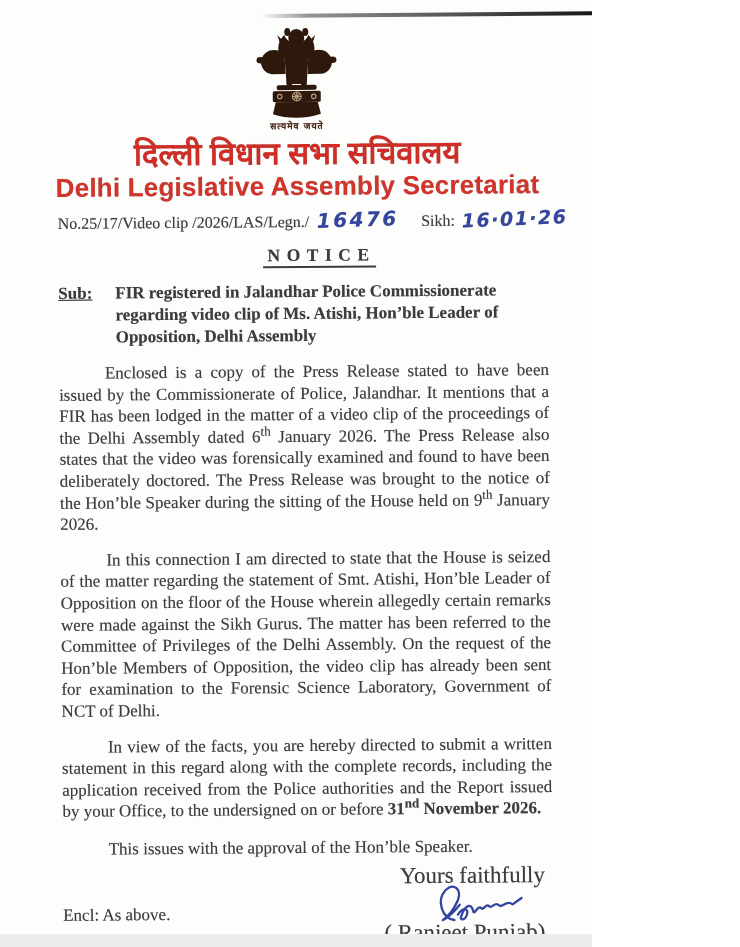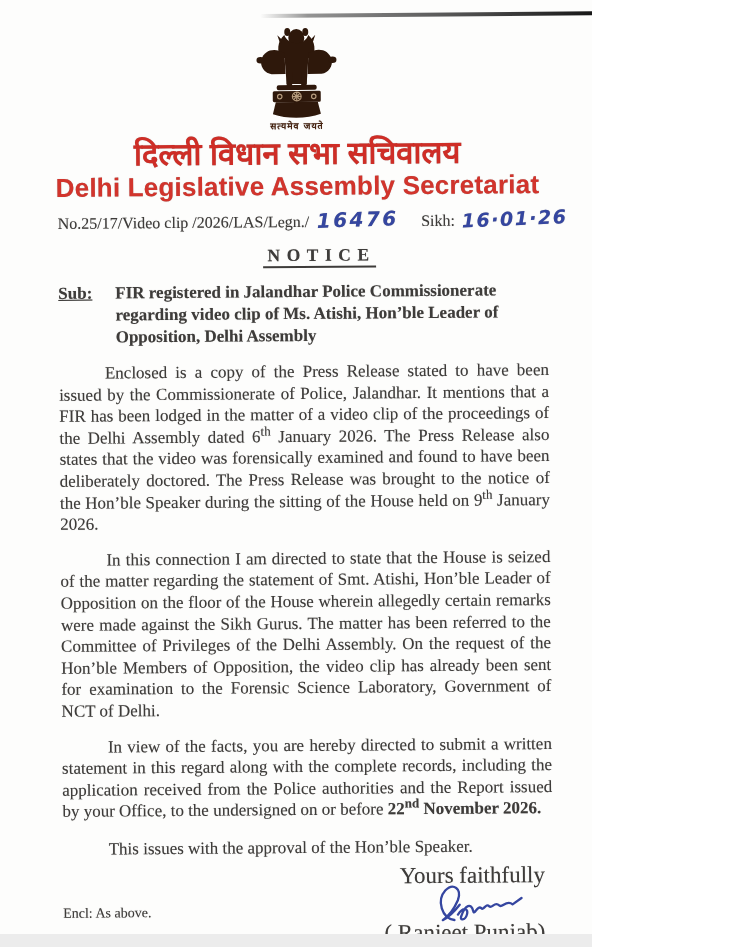--- a/index.html
+++ b/index.html
@@ -68,21 +68,21 @@
 
   .para {
     margin:14px 46px 0 56px; font-size:17px; line-height:21.6px;
     text-align:justify; text-indent:46px;
   }
   .para sup, .subject sup { font-size:13px; line-height:0; }
 
   .approval { margin:17px 46px 0 56px; font-size:17px; text-indent:46px; }
 
   .sign-area { position:relative; margin:8px 46px 0 56px; height:108px; }
-  .encl { position:absolute; left:0; top:38px; font-size:14px;text-align:right; }
+  .encl { position:absolute; left:0; top:38px; font-size:17px;text-align:right; }
   .signoff { position:absolute; right:8px; top:0; text-align:right; font-size:23px; line-height:21px; }
   .sig-svg { display:block; margin:-7px 4px -9px auto; }
   .sig-title { padding-right:2px; }
 
   .to-block { margin:8px 46px 0 64px; font-size:17px; line-height:21.8px; }
   .to-address { margin-left:48px; margin-top:1px; }
 </style>
 </head>
 <body>
 
@@ -148,21 +148,21 @@
 
     <div class="subject">
       <div class="subject-label">Sub:</div>
       <div class="subject-text">FIR registered in Jalandhar Police Commissionerate regarding video clip of Ms. Atishi, Hon’ble Leader of Opposition, Delhi Assembly</div>
     </div>
 
     <p class="para"><span>Enclosed is a copy of the Press Release stated to have been issued by the Commissionerate of Police, Jalandhar.  It mentions that a FIR has been lodged in the matter of a video clip of the proceedings of the Delhi Assembly dated 6</span><sup>th</sup><span> January 2026. The Press Release also states that the video was forensically examined and found to have been deliberately doctored. The Press Release was brought to the notice of the Hon’ble Speaker during the sitting of the House held on 9</span><sup>th</sup><span> January 2026.</span></p>
 
     <p class="para">In this connection I am directed to state that the House is seized of the matter regarding the statement of Smt. Atishi, Hon’ble Leader of Opposition on the floor of the House wherein allegedly certain remarks were made against the Sikh Gurus. The matter has been referred to the Committee of Privileges of the Delhi Assembly. On the request of the Hon’ble Members of Opposition, the video clip has already been sent for examination to the Forensic Science Laboratory, Government of NCT of Delhi.</p>
 
-    <p class="para"><span>In view of the facts, you are hereby directed to submit a written statement in this regard along with the complete records, including the application received from the Police authorities and the Report issued by your Office, to the undersigned on or before </span><b><span>22</span><sup>nd</sup><span> November 2026</span></b><b><span>.</span></b></p>
+    <p class="para"><span>In view of the facts, you are hereby directed to submit a written statement in this regard along with the complete records, including the application received from the Police authorities and the Report issued by your Office, to the undersigned on or before </span><b><span>31</span><sup>nd</sup><span> November 2026</span></b><b><span>.</span></b></p>
 
     <div class="approval">This issues with the approval of the Hon’ble Speaker.</div>
 
     <div class="sign-area">
       <div class="encl">Encl: As above.</div>
       <div class="signoff">
         <div>Yours faithfully</div>
         <svg class="sig-svg" width="118" height="52" viewBox="0 0 130 58">
           <g stroke="#3546a0" stroke-width="2.6" fill="none" stroke-linecap="round" stroke-linejoin="round">
             <path d="M34,46 C20,44 14,24 24,13 C33,4 43,11 38,24 C34,33 27,42 21,46 C29,42 36,34 40,29"></path>

